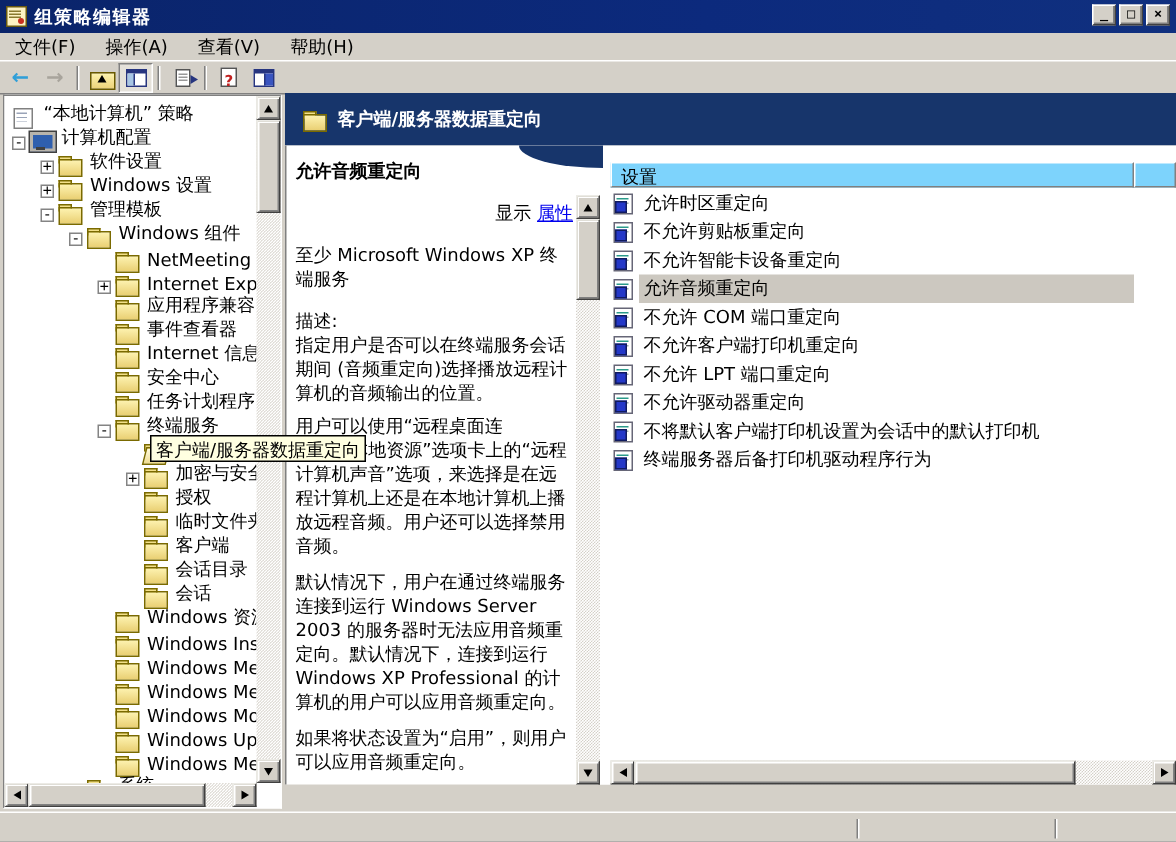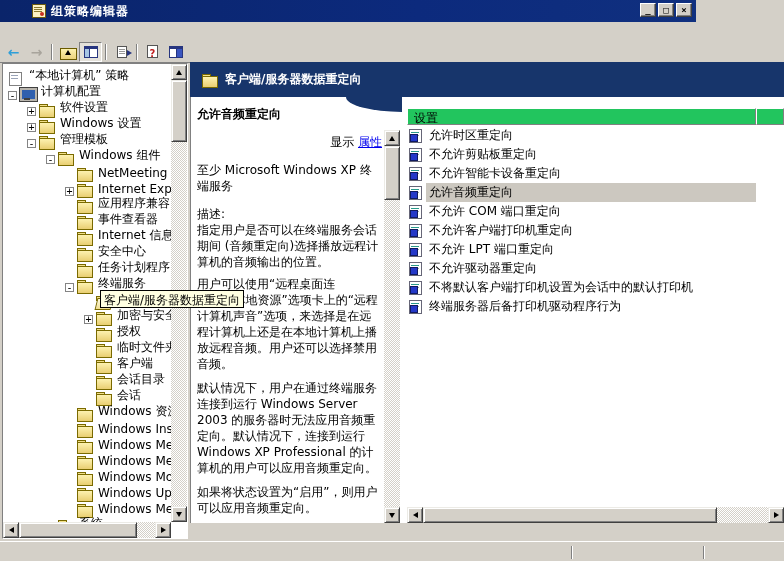--- a/index.html
+++ b/index.html
@@ -2,22 +2,22 @@
 <html><head>
 <meta charset="utf-8">
 <style>
   * { margin:0; padding:0; box-sizing:border-box; }
   html,body { background:#808080; }
   #screen {
     position:relative; width:784px; height:561px; overflow:hidden;
     background:#d4d0c8; font-family:"DejaVu Sans", sans-serif; font-size:12px; color:#000;
   }
   
-  .titlebar { position:absolute; left:0; top:0; width:696px; height:22px;
-    background:linear-gradient(90deg,#0a246a,#0c2a7d 60%,#10307f); display:flex; align-items:center;padding-left:28px; }
+  .titlebar { position:absolute; left:0; top:0; width:784px; height:22px;
+    background:linear-gradient(90deg,#0a246a,#0c2a7d 60%,#10307f); display:flex; align-items:center; }
   .appicon { position:relative; width:14px; height:14px; margin:0 5px 0 4px; background:#fdf3c4; border:1px solid #6a5a10; }
   .appicon::before { content:""; position:absolute; left:1px; top:2px; width:8px; height:1px;
     box-shadow:0 2px 0 #8a7a30, 0 4px 0 #8a7a30; background:#8a7a30; }
   .appicon::after { content:""; position:absolute; right:1px; bottom:1px; width:4px; height:4px; background:#c83020; border-radius:50%; }
   .wtitle { color:#fff; font-weight:bold; letter-spacing:1px; }
   .wctrls { position:absolute; right:4px; top:3px; display:flex; gap:2px; }
   .wbtn { width:16px; height:14px; background:#d4d0c8; border:1px solid; border-color:#fff #404040 #404040 #fff;
     box-shadow:inset -1px -1px 0 #808080; font:bold 9px/12px "DejaVu Sans Mono", monospace; text-align:center; }
   
   .menubar { position:absolute; left:0; top:22px; width:784px; height:19px; display:flex; align-items:center;
@@ -94,21 +94,21 @@
     border-left:1px solid #808080; }
   .desc { position:absolute; left:197px; top:100px; width:185px; height:420px; overflow:hidden; line-height:16px; }
   .dtitle { font-weight:bold; margin-bottom:12px; padding-top:6px; }
   .dline { margin-bottom:12px;text-align:right; }
   .dlink { color:#0000ee; text-decoration:underline; }
   .dblock { margin-bottom:12px; }
   .dpara { margin-bottom:8px; }
   .dpara.first { margin-top:-6px; }
   .splitter { position:absolute; left:400px; top:113px; width:7px; height:410px; background:#fff; }
   
-  .lhead { position:absolute; top:108px; height:17px; background:#22c55e; padding:1px 6px;
+  .lhead { position:absolute; top:108px; height:17px; background:#7dd3fc; padding:1px 6px;
     border:1px solid; border-color:#fff #808080 #808080 #fff; }
   .lrow { position:absolute; left:409px; width:347px; height:19px; display:flex; align-items:center; }
   .pico { flex:none; position:relative; width:13px; height:14px; background:#fff; border:1px solid #667; margin-right:4px; }
   .pico::before { content:""; position:absolute; left:1px; top:2px; width:8px; height:1px;
     background:#2a9a8a; box-shadow:0 3px 0 #9aa; }
   .pico::after { content:""; position:absolute; left:0; bottom:0; width:6px; height:6px; background:#2438c8; border:1px solid #101a60; }
   .lrow .llabel { padding:1px 3px; }
   .lrow.sel .llabel { background:#ccc8c0; flex:1; }
   
   .tabstrip { position:absolute; left:190px; top:523px; width:594px; height:18px; background:#fff; border-top:1px solid #808080;margin-top:48px; }
@@ -130,20 +130,26 @@
   <div class="titlebar">
     <span class="appicon"></span>
     <span class="wtitle">组策略编辑器</span>
     <span class="wctrls">
       <span class="wbtn">_</span>
       <span class="wbtn">□</span>
       <span class="wbtn">×</span>
     </span>
   </div>
 
+  <div class="menubar">
+    <span class="menuitem">文件(F)</span>
+    <span class="menuitem">操作(A)</span>
+    <span class="menuitem">查看(V)</span>
+    <span class="menuitem">帮助(H)</span>
+  </div>
 
   <div class="toolbar">
     <span class="tb">
         <span class="garrow c-back">←</span>
       </span>
     <span class="tb">
         <span class="garrow c-fwd">→</span>
       </span>
     <span class="tsep"></span>
     <span class="tb">

